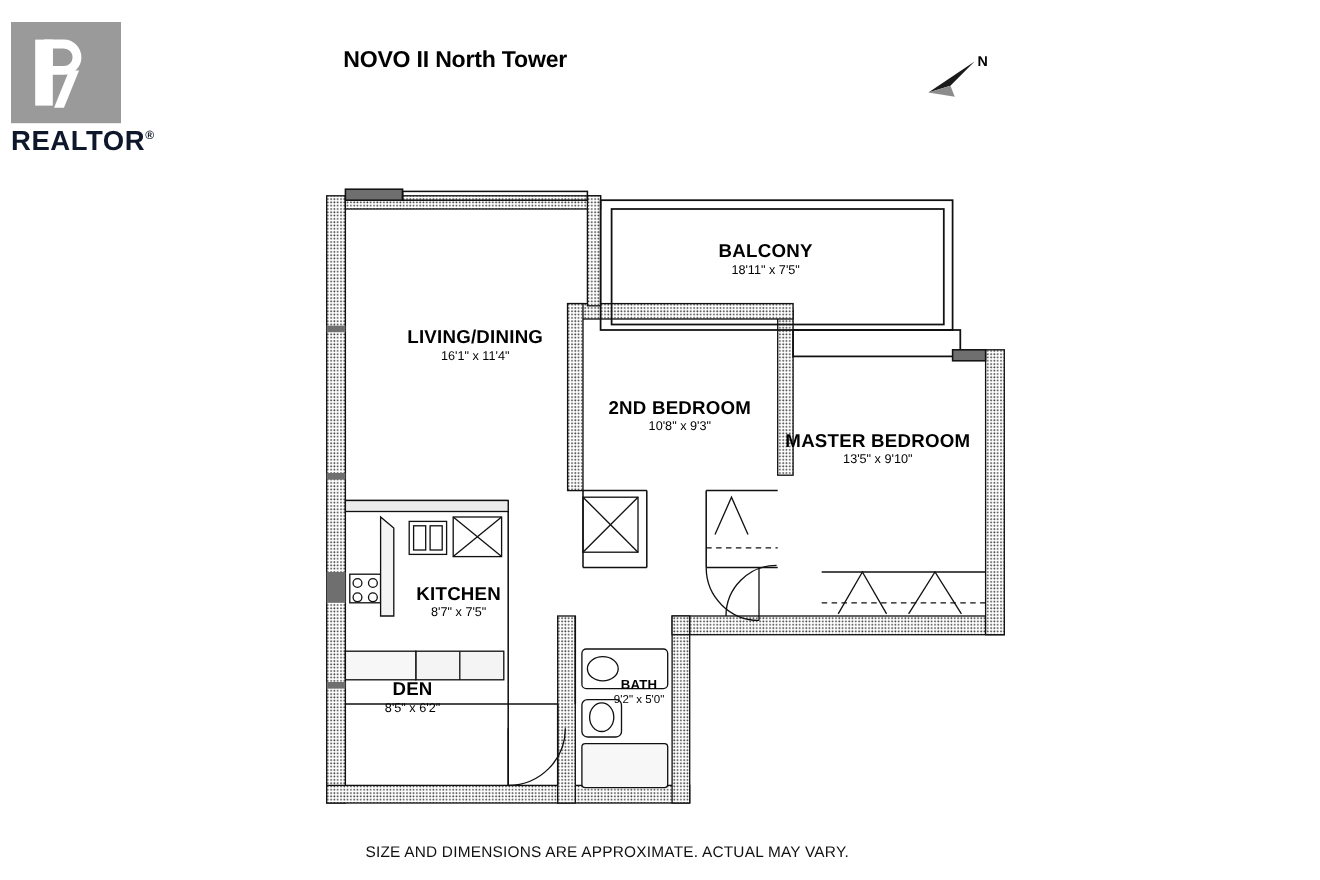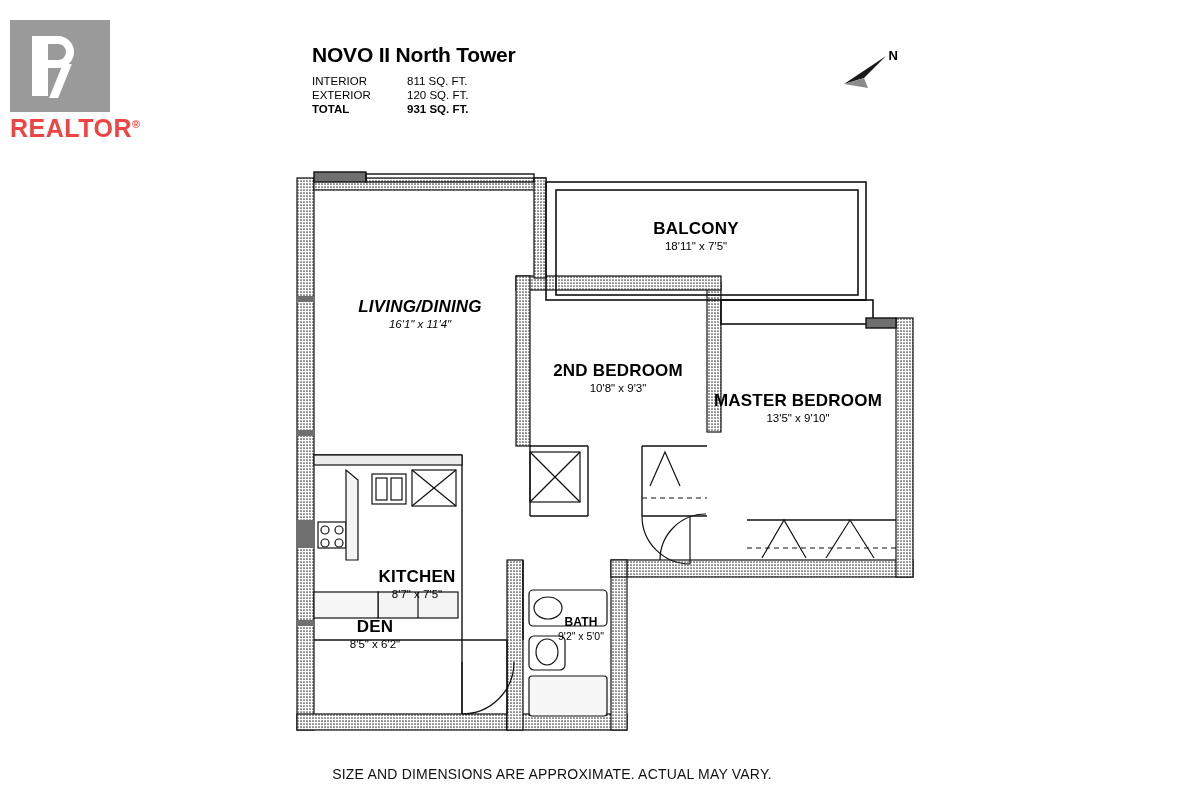--- a/index.html
+++ b/index.html
@@ -53,21 +53,21 @@
     left: 46px;
     top: 44px;
     width: 9px;
     height: 34px;
     background: #ffffff;
     transform: skewX(-22deg);
   }
   .realtor-word {
     font-size: 25px;
     letter-spacing: 0.5px;
-    color: #ef4444;
+    color: #0f172a;
     font-weight: bold;
     margin-top: 2px;
     white-space: nowrap;
   }
   .realtor-word sup {
     font-size: 11px;
     vertical-align: super;
   }
 
   .title-block {
@@ -160,34 +160,20 @@
     <div class="r-bowl"></div>
     <div class="r-leg"></div>
   </div>
   <div class="realtor-word">
     <span>REALTOR</span><sup>®</sup>
   </div>
 </div>
 
 <div class="title-block">
   <div class="project-title">NOVO II North Tower</div>
-  <div class="areas">
-    <div class="row">
-      <span class="lbl">INTERIOR</span>
-      <span class="val">811 SQ. FT.</span>
-    </div>
-    <div class="row">
-      <span class="lbl">EXTERIOR</span>
-      <span class="val">120 SQ. FT.</span>
-    </div>
-    <div class="row total">
-      <span class="lbl">TOTAL</span>
-      <span class="val">931 SQ. FT.</span>
-    </div>
-  </div>
 </div>
 
 <div class="north">
   <svg width="60" height="46" viewBox="0 0 60 46">
     <polygon points="6,36 48,8 26,30" fill="#1a1a1a"></polygon>
     <polygon points="6,36 26,30 30,40" fill="#8c8c8c"></polygon>
   </svg>
   <span class="n-letter">N</span>
 </div>
 
@@ -322,36 +308,36 @@
     <line x1="580" y1="452" x2="530" y2="502"></line>
   </g>
 </svg>
 
 <div>
   <div class="room-label" style="left:616px; top:218px; width:160px;">
     <div class="nm">BALCONY</div>
     <div class="dim">18'11" x 7'5"</div>
   </div>
 
-  <div class="room-label" style="left:340px; top:296px; width:160px;font-style:italic;">
+  <div class="room-label" style="left:352px; top:296px; width:160px;">
     <div class="nm">LIVING/DINING</div>
     <div class="dim">16'1" x 11'4"</div>
   </div>
 
   <div class="room-label" style="left:538px; top:360px; width:160px;">
     <div class="nm">2ND BEDROOM</div>
     <div class="dim">10'8" x 9'3"</div>
   </div>
 
   <div class="room-label" style="left:703px; top:390px; width:190px;">
     <div class="nm">MASTER BEDROOM</div>
     <div class="dim">13'5" x 9'10"</div>
   </div>
 
-  <div class="room-label" style="left:337px; top:529px; width:160px;margin-top:37px;">
+  <div class="room-label" style="left:337px; top:529px; width:160px;">
     <div class="nm">KITCHEN</div>
     <div class="dim">8'7" x 7'5"</div>
   </div>
 
   <div class="room-label" style="left:295px; top:616px; width:160px;">
     <div class="nm">DEN</div>
     <div class="dim">8'5" x 6'2"</div>
   </div>
 
   <div class="room-label small" style="left:501px; top:615px; width:160px;">

